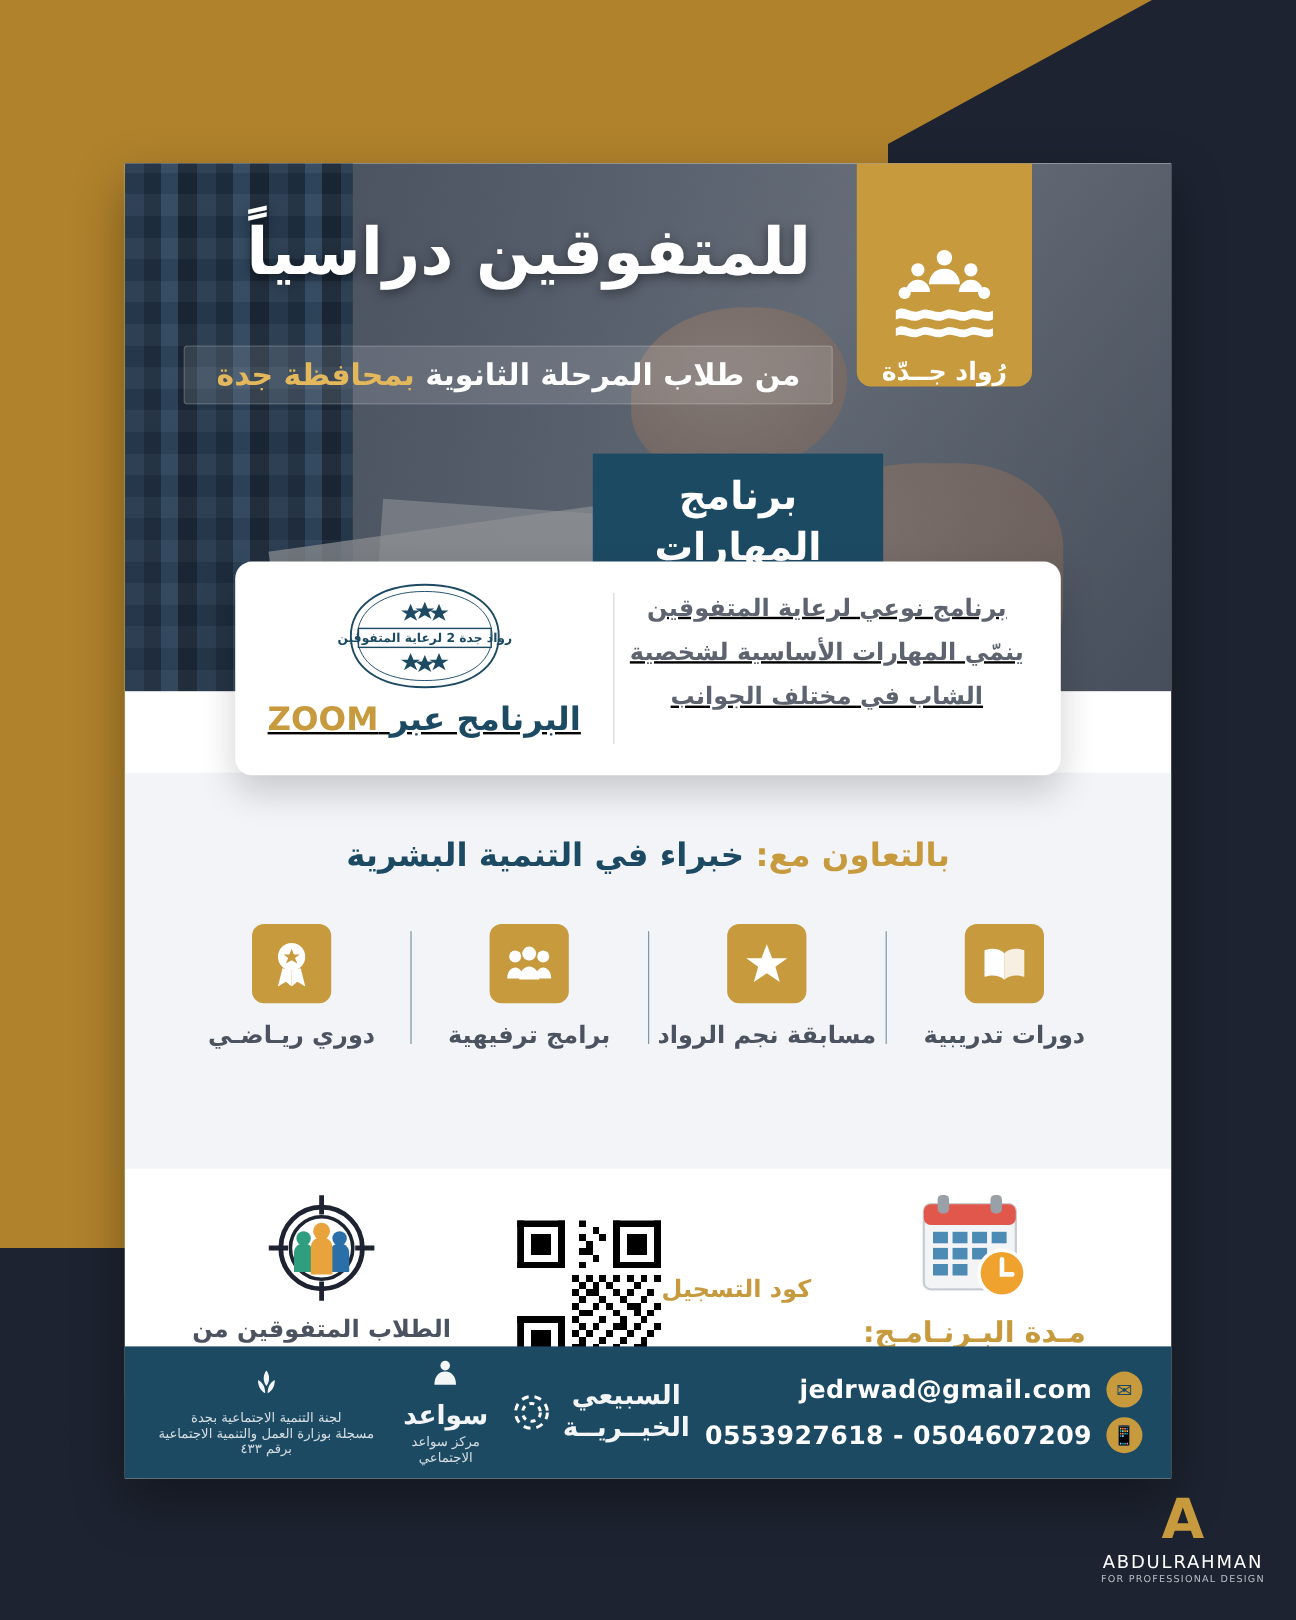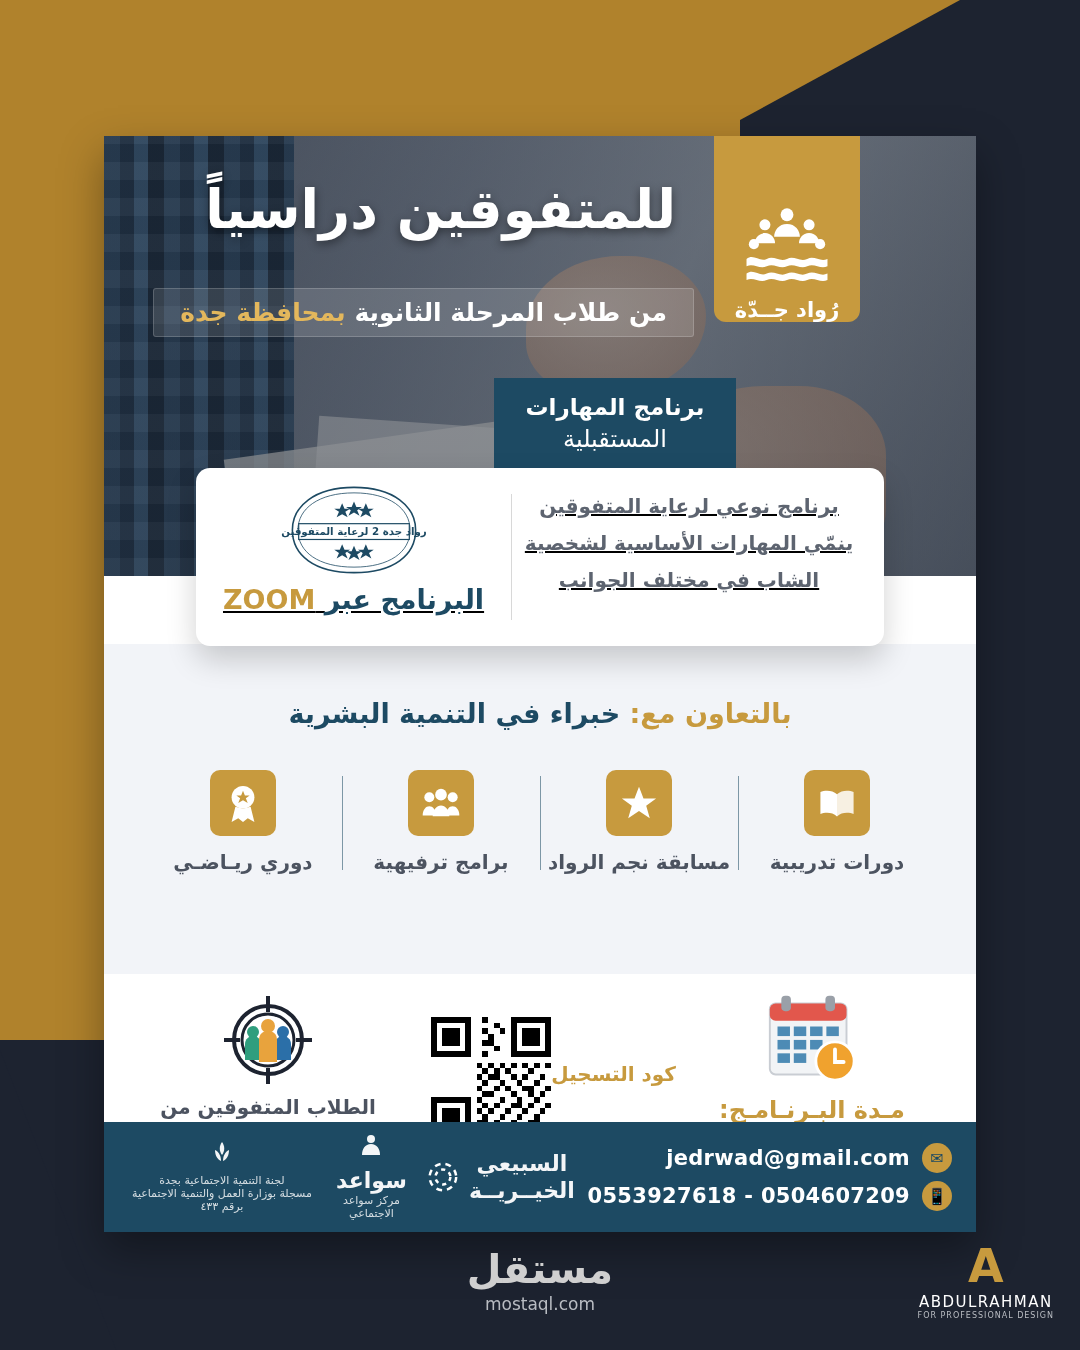--- a/index.html
+++ b/index.html
@@ -43,21 +43,21 @@
   .logo-text{color:#fff;font-size:21px;font-weight:bold;letter-spacing:.5px;}
 
   .hero-title{position:absolute;right:300px;top:42px;z-index:4;color:#fff;font-size:54px;font-weight:bold;
      text-shadow:0 3px 10px rgba(0,0,0,.45);white-space:nowrap;}
   .hero-sub{position:absolute;right:282px;top:152px;z-index:4;background:rgba(255,255,255,.13);
      border:1px solid rgba(255,255,255,.18);padding:9px 26px;border-radius:3px;color:#fff;font-size:25px;font-weight:bold;white-space:nowrap;}
   .hero-sub .gold{color:#e3b75c;}
 
   .prog-badge{position:absolute;right:240px;top:242px;z-index:5;background:#1d4a63;color:#fff;
      width:222px;padding:14px 10px 16px;text-align:center;line-height:1.35;}
-  .prog-badge .l1{font-size:23px;font-weight:bold;}
+  .prog-badge .l1{font-size:32px;font-weight:bold;}
   .prog-badge .l2{font-size:24px;}
 
   
   .card{position:absolute;left:92px;right:92px;top:332px;height:178px;background:#fff;border-radius:14px;
      box-shadow:0 14px 30px rgba(0,0,0,.18);z-index:6;display:flex;flex-direction:row;text-decoration:underline;}
   .card-right{flex:1.06;padding:26px 28px 0 10px;text-align:center;}
   .card-right p{margin:0 0 13px;color:#5d6470;font-size:20px;font-weight:bold;}
   .card-div{width:1px;background:#d8d8d8;margin:26px 0;}
   .card-left{flex:1;display:flex;flex-direction:column;align-items:center;justify-content:flex-start;padding-top:14px;}
   .seal{width:158px;height:96px;}
@@ -422,23 +422,19 @@
               <path d="M20 9c-4 2-6 6-6 11 4-2 6-6 6-11z"></path>
             </g>
           </svg>
           <div class="small">لجنة التنمية الاجتماعية بجدة</div>
           <div class="small">مسجلة بوزارة العمل والتنمية الاجتماعية برقم ٤٣٣</div>
         </div>
       </div>
     </div>
   </div>
 
-  <div class="mostaql">
-    <div class="ar">مستقل</div>
-    <div class="en">mostaql.com</div>
-  </div>
 
   <div class="designer">
     <div class="mark">A</div>
     <div class="nm">ABDULRAHMAN</div>
     <div class="sb">FOR PROFESSIONAL DESIGN</div>
   </div>
 </div>
 
 </body></html>

